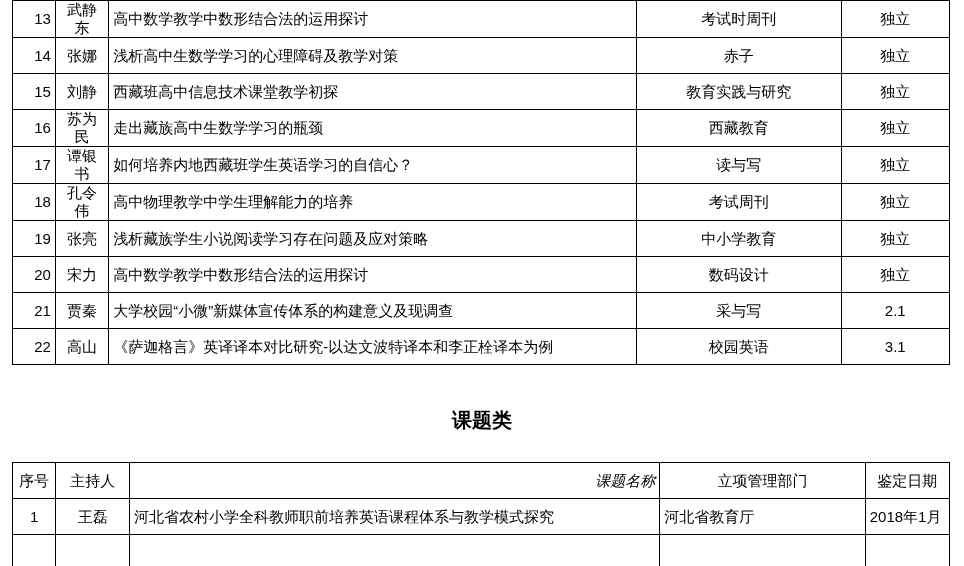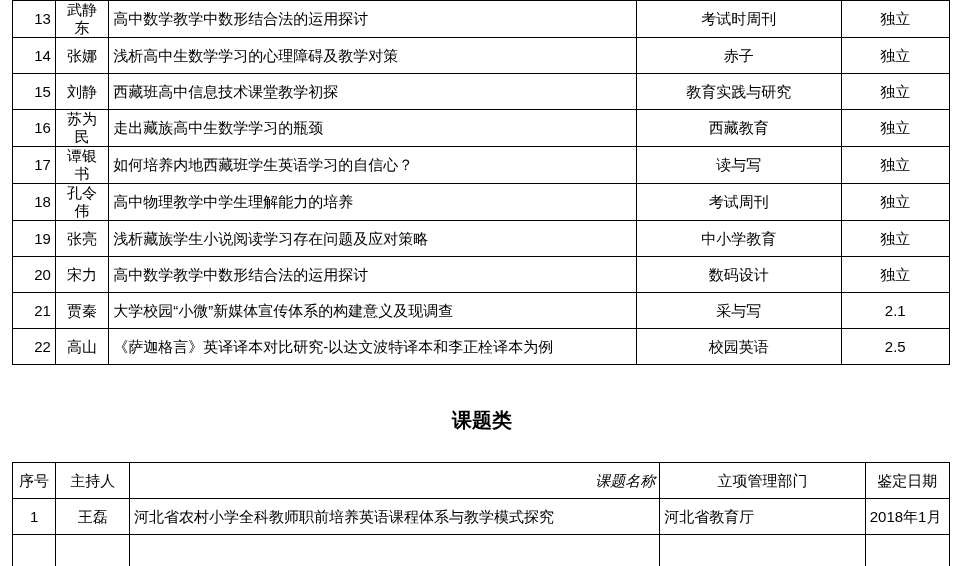--- a/index.html
+++ b/index.html
@@ -138,21 +138,21 @@
         <td class="c-name">贾秦</td>
         <td class="c-title">大学校园“小微”新媒体宣传体系的构建意义及现调查</td>
         <td class="c-pub">采与写</td>
         <td class="c-rank">2.1</td>
       </tr>
       <tr>
         <td class="c-num">22</td>
         <td class="c-name">高山</td>
         <td class="c-title">《萨迦格言》英译译本对比研究-以达文波特译本和李正栓译本为例</td>
         <td class="c-pub">校园英语</td>
-        <td class="c-rank">2.5</td>
+        <td class="c-rank">3.1</td>
       </tr>
     </tbody>
   </table>
 
   <div class="gap-top"></div>
 
   <div class="section-heading">课题类</div>
 
   <div class="gap-mid"></div>
 

